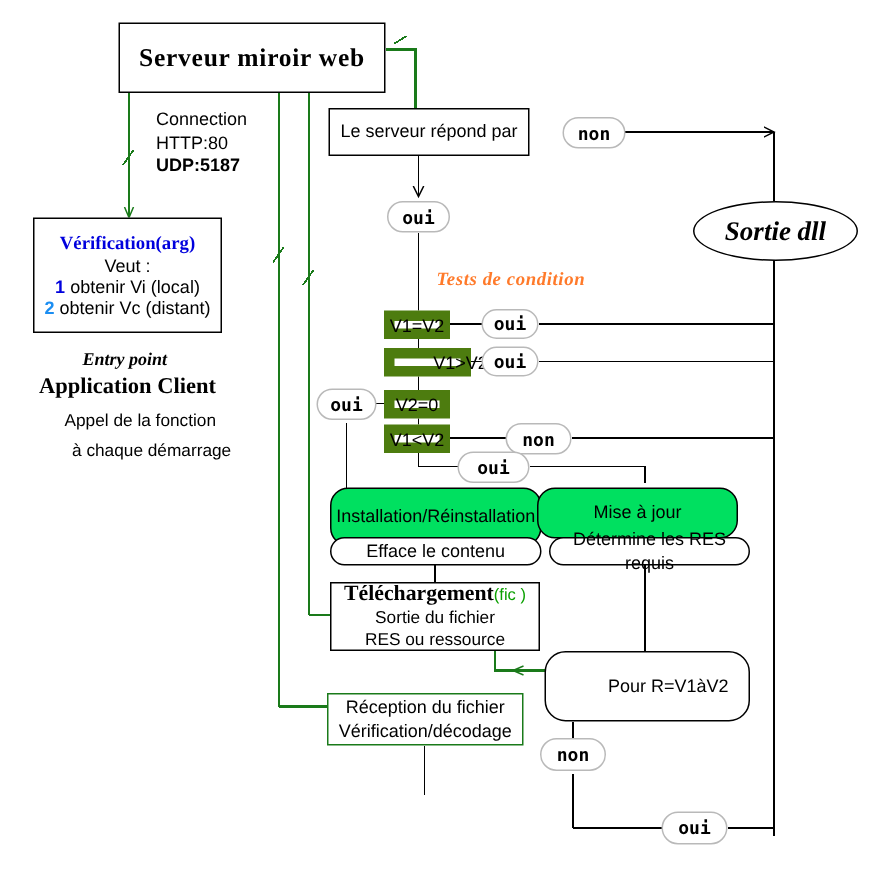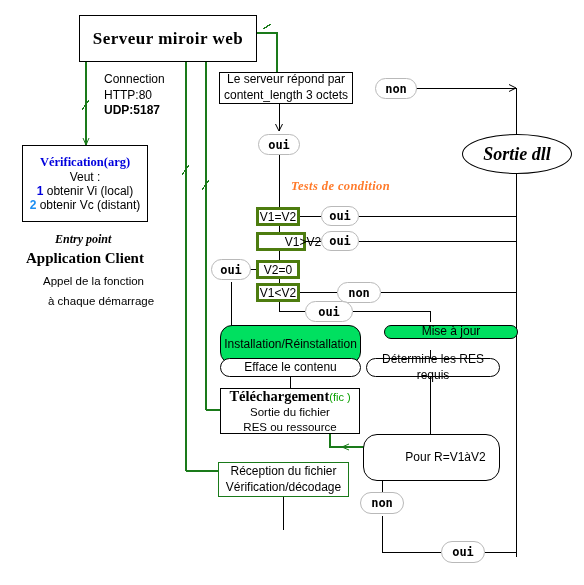--- a/index.html
+++ b/index.html
@@ -48,21 +48,21 @@
   .verif-line{font-size:12px;color:#000;white-space:nowrap;}
   .num1{color:#0000dd;font-weight:bold;}
   .num2{color:#1b8ef2;font-weight:bold;}
 
   .label{position:absolute;color:#000;}
   .entry-point{font-family:"Liberation Serif", serif;font-style:italic;font-weight:bold;font-size:12px;}
   .app-client{font-family:"Liberation Serif", serif;font-weight:bold;font-size:15px;}
   .tests-cond{color:#ff7a2a;font-family:"Liberation Serif", serif;font-style:italic;
               font-weight:bold;font-size:12.5px;letter-spacing:.4px;}
 
-  .cond{position:absolute;box-sizing:border-box;border:3px solid #4d7c0f;background:#fff;
+  .cond{position:absolute;box-sizing:border-box;border:7px solid #4d7c0f;background:#fff;
         display:flex;align-items:center;justify-content:center;font-size:12px;color:#000;}
 
   .dl-title{font-family:"Liberation Serif", serif;font-weight:bold;font-size:14.5px;color:#000;}
   .dl-fic{color:#0aa000;font-weight:normal;font-size:11px;font-family:"Liberation Sans",sans-serif;}
 
   .penta{position:absolute;box-sizing:border-box;}
   .penta .ptxt{position:absolute;left:0;top:0;width:100%;height:100%;
                display:flex;align-items:center;justify-content:center;
                font-size:12.5px;color:#000;padding-right:22px;box-sizing:border-box;}
 </style>
@@ -159,21 +159,20 @@
   </div>
 
   <div class="label" style="left:104px;top:72px;width:110px;">
     <div class="t12">Connection</div>
     <div class="t12">HTTP:80</div>
     <div class="t12" style="font-weight:bold;">UDP:5187</div>
   </div>
 
   <div class="node rect" style="left:219px;top:72px;width:134px;height:32px;">
     <span class="t12">Le serveur répond par</span>
-    <span class="t12">content_length 3 octets</span>
   </div>
 
   <div class="pill" style="left:375px;top:78px;width:42px;height:21px;">
     <span>non</span>
   </div>
 
   <div class="pill" style="left:258px;top:134px;width:42px;height:21px;">
     <span>oui</span>
   </div>
 
@@ -228,21 +227,21 @@
   <div class="pill" style="left:337px;top:282px;width:44px;height:21px;">
     <span>non</span>
   </div>
   <div class="pill" style="left:305px;top:301px;width:48px;height:21px;">
     <span>oui</span>
   </div>
 
   <div class="node green-fill" style="left:220px;top:325px;width:141px;height:39px;">
     <span class="t12">Installation/Réinstallation</span>
   </div>
-  <div class="node green-fill" style="left:384px;top:325px;width:134px;height:14px;justify-content:center;">
+  <div class="node green-fill" style="left:358px;top:325px;width:134px;height:34px;justify-content:center;">
     <span class="t12">Mise à jour</span>
   </div>
 
   <div class="node round" style="left:220px;top:358px;width:141px;height:19px;">
     <span class="t12">Efface le contenu</span>
   </div>
   <div class="node round" style="left:366px;top:358px;width:134px;height:19px;">
     <span class="t12">Détermine les RES requis</span>
   </div>
 

